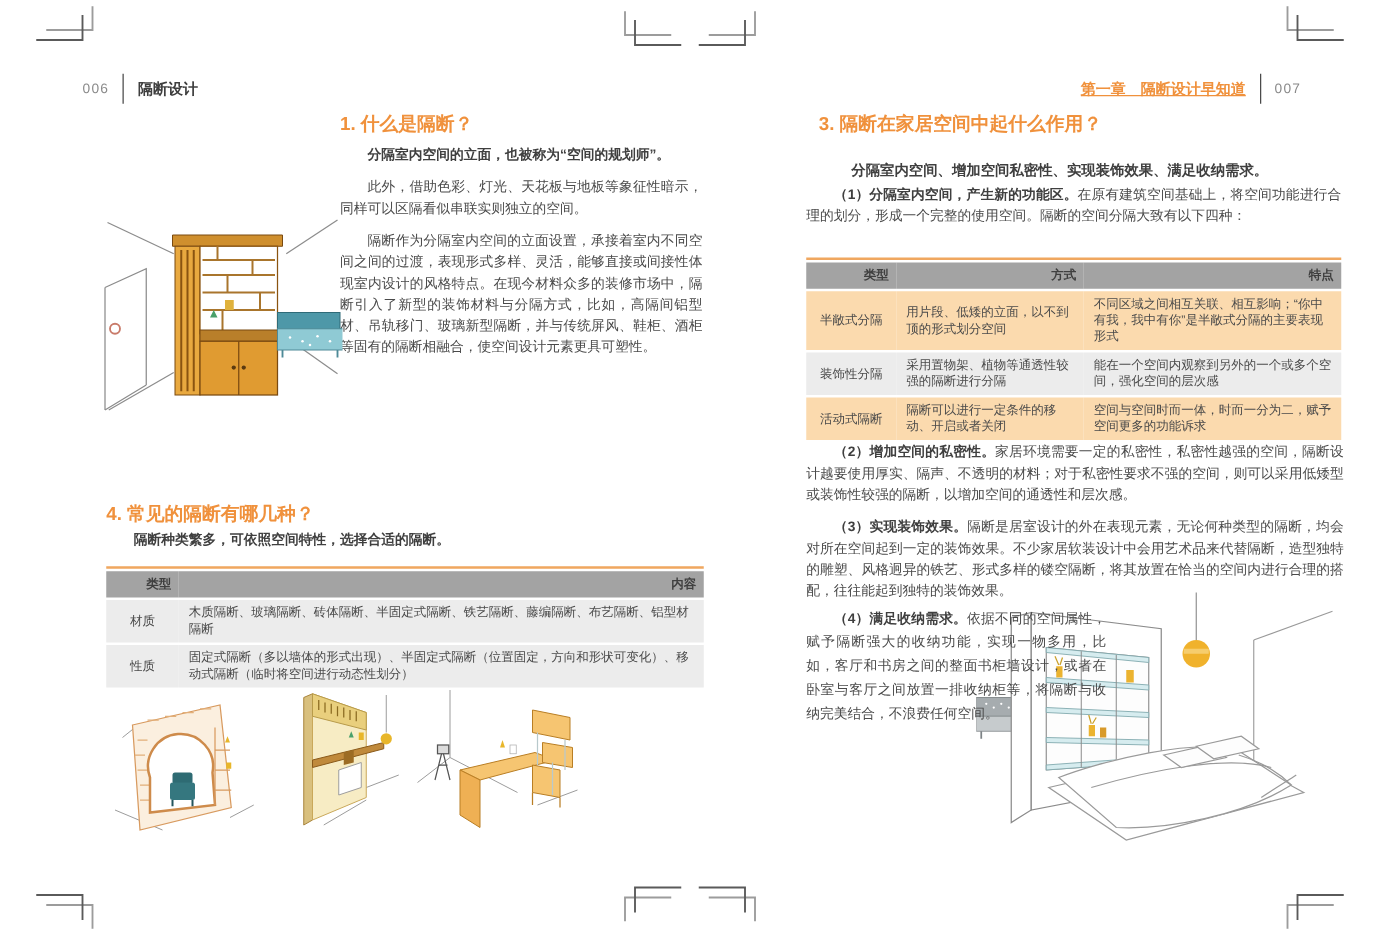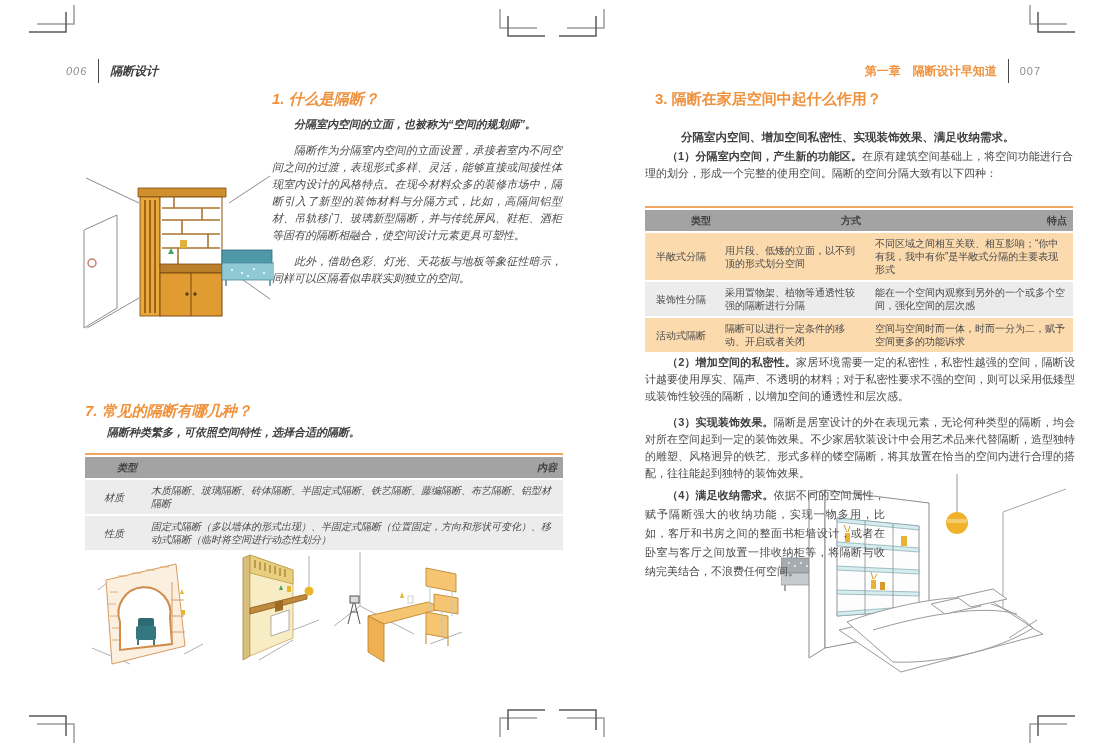--- a/index.html
+++ b/index.html
@@ -1,28 +1,28 @@
 <!DOCTYPE html>
 <html><head>
 <meta charset="utf-8">
 <style>
   html,body{margin:0;padding:0;background:#ffffff;}
   *{box-sizing:border-box;}
   body{font-family:"Liberation Sans","DejaVu Sans",sans-serif;color:#4a4a4a;}
   .spread{position:relative;width:1105px;height:750px;background:#ffffff;overflow:hidden;}
   .cm{position:absolute;width:48px;height:36px;}
   .page{position:absolute;top:50px;width:533px;height:660px;}
-  .page-left{left:30px;font-style:italic;}
+  .page-left{left:30px;}
   .page-right{left:545px;width:530px;}
   
   .running-head{position:absolute;top:8px;height:26px;display:flex;align-items:center;}
   .pagenum{font-size:11px;color:#8a8a8a;letter-spacing:1px;}
   .head-divider{width:1px;height:24px;background:#4a4a4a;margin:0 11px;}
   .book-title{font-size:12px;font-weight:bold;color:#3f3f3f;}
-  .chapter-title{font-size:12px;font-weight:bold;color:#f0913c;}
+  .chapter-title{font-size:12px;font-weight:bold;color:#f0913c;text-decoration:underline;}
   
   .sec-title{position:absolute;font-size:15px;font-weight:bold;color:#f0913c;white-space:nowrap;}
   
   .bodycol p{margin:0 0 9px 0;font-size:11px;line-height:17px;text-align:justify;text-indent:2em;}
   .lead{font-weight:bold;color:#3f3f3f;}
   .binline{font-weight:bold;color:#3f3f3f;}
   
   table.dt{border-collapse:separate;border-spacing:0 2px;font-size:10px;line-height:13px;color:#4a4a4a;}
   table.dt th{background:#a3a3a3;font-weight:bold;color:#3f3f3f;padding:4px 6px;text-align:right;}
   table.dt td{padding:4px 8px;vertical-align:middle;}
@@ -76,22 +76,22 @@
     <div class="running-head" style="left:36px;">
       <span class="pagenum">006</span>
       <span class="head-divider"></span>
       <span class="book-title">隔断设计</span>
     </div>
 
     <div class="sec-title" style="left:242px;top:40px;">1. 什么是隔断？</div>
 
     <div class="bodycol" style="position:absolute;left:242px;top:66px;width:290px;">
       <p class="lead">分隔室内空间的立面，也被称为“空间的规划师”。</p>
+      <p>此外，借助色彩、灯光、天花板与地板等象征性暗示，同样可以区隔看似串联实则独立的空间。</p>
       <p>隔断作为分隔室内空间的立面设置，承接着室内不同空间之间的过渡，表现形式多样、灵活，能够直接或间接性体现室内设计的风格特点。在现今材料众多的装修市场中，隔断引入了新型的装饰材料与分隔方式，比如，高隔间铝型材、吊轨移门、玻璃新型隔断，并与传统屏风、鞋柜、酒柜等固有的隔断相融合，使空间设计元素更具可塑性。</p>
-      <p>此外，借助色彩、灯光、天花板与地板等象征性暗示，同样可以区隔看似串联实则独立的空间。</p>
     </div>
 
     <svg class="illus" style="left:52px;top:108px;" width="192" height="192" viewBox="0 0 192 192">
       <g stroke="#8c8c8c" stroke-width="1" fill="none">
         <path d="M4,20 L57,45"></path>
           <path d="M147,45 L188,18"></path>
         <path d="M147,112 L188,141"></path>
           <path d="M5,170 L57,140"></path>
         <path d="M2,72 L35,57 L35,150 M2,170 L35,150 M2,72 L2,170"></path>
       </g>
@@ -120,21 +120,21 @@
       <g fill="#ffffff">
           <circle cx="150" cy="112" r="1"></circle>
           <circle cx="160" cy="115" r="1"></circle>
           <circle cx="172" cy="111" r="1"></circle>
           <circle cx="182" cy="115" r="1"></circle>
           <circle cx="166" cy="118" r="1"></circle>
         </g>
       <path d="M144,122 V128 M188,122 V128" stroke="#4e8a98" stroke-width="1.5"></path>
     </svg>
 
-    <div class="sec-title" style="left:55px;top:352px;">7. 常见的隔断有哪几种？</div>
+    <div class="sec-title" style="left:55px;top:352px;">4. 常见的隔断有哪几种？</div>
     <p style="position:absolute;left:55px;top:374px;width:472px;margin:0;font-size:11px;line-height:17px;text-indent:2em;font-weight:bold;color:#3f3f3f;">隔断种类繁多，可依照空间特性，选择合适的隔断。</p>
 
     <table class="dt" style="position:absolute;left:55px;top:403px;width:478px;border-top:2px solid #f0a75f;">
       <colgroup>
           <col style="width:58px;">
           <col>
         </colgroup>
       <thead>
           <tr>
         <th>类型</th>

